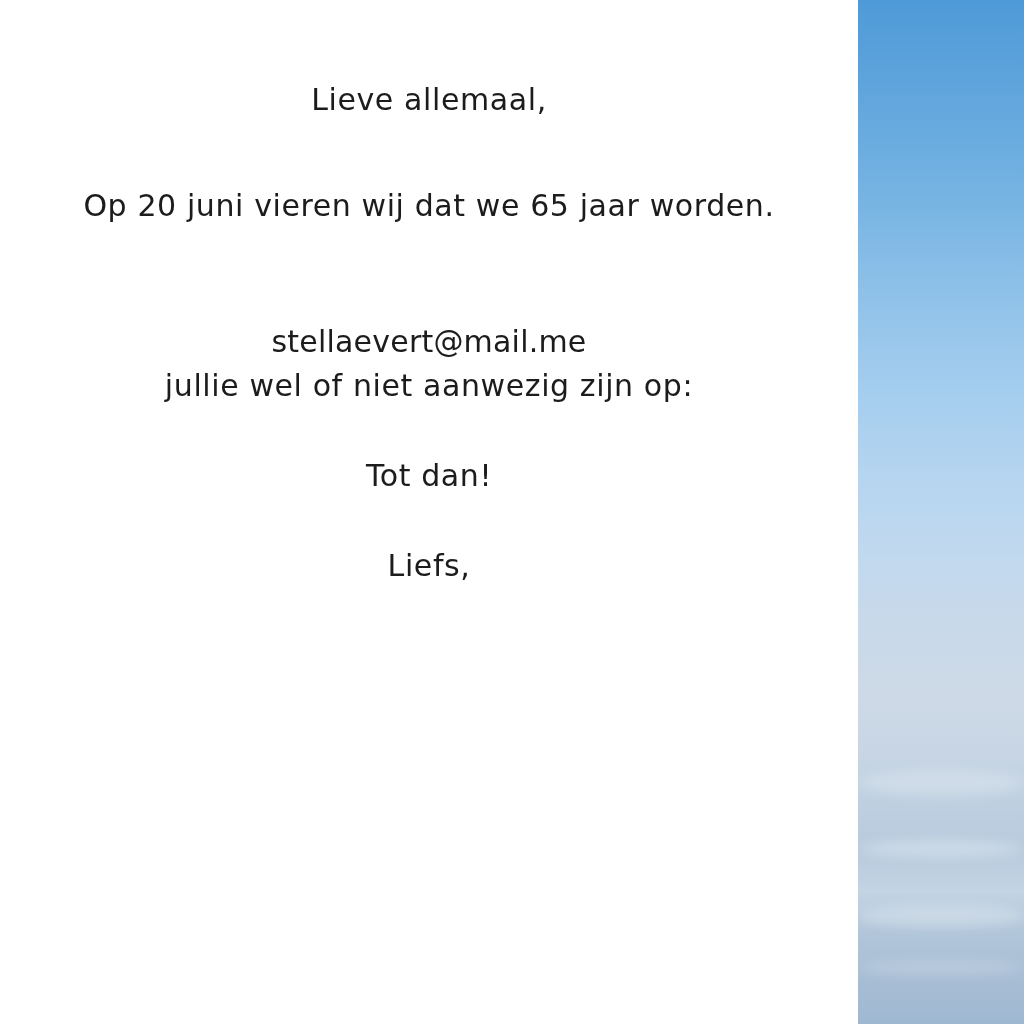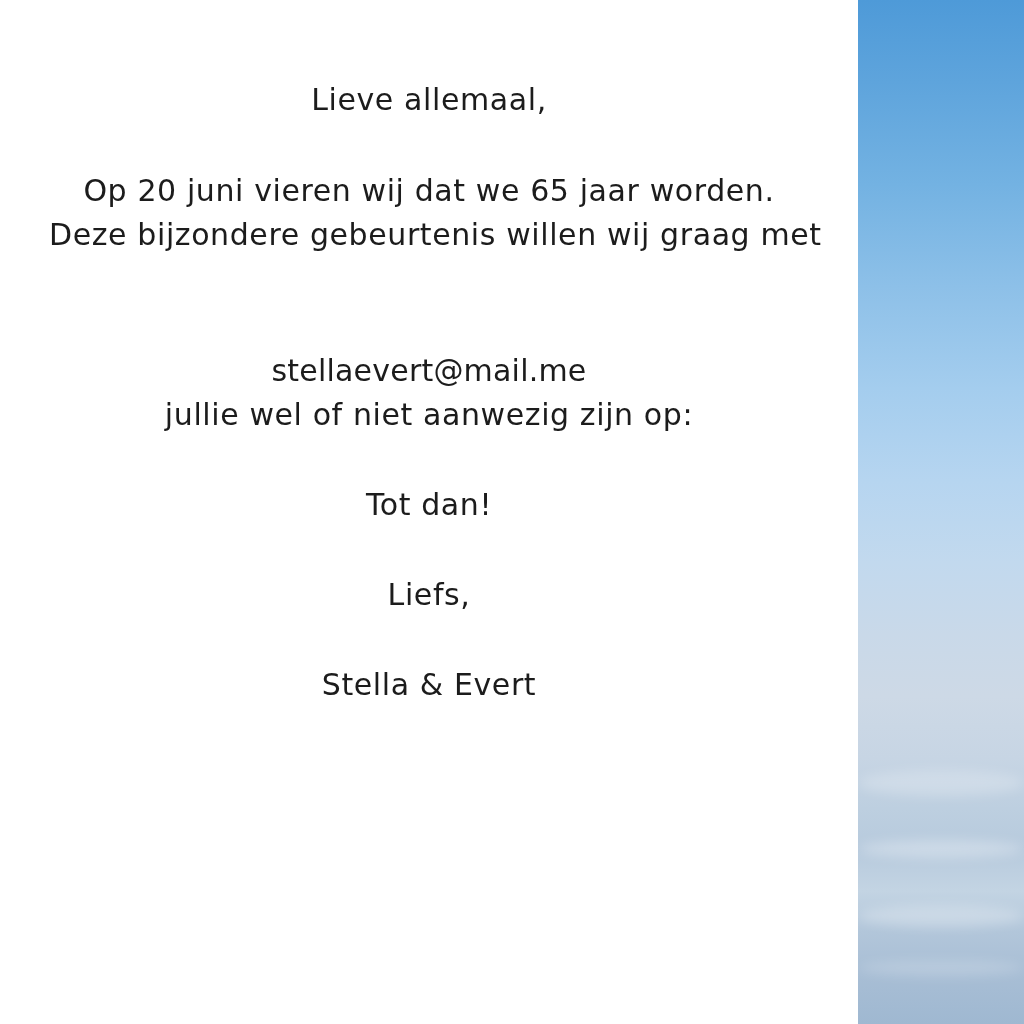--- a/index.html
+++ b/index.html
@@ -80,39 +80,38 @@
     font-size: 30px;
     line-height: 44px;
     letter-spacing: 0.6px;
     font-weight: 400;
   }
   .block .line {
     display: block;
     white-space: nowrap;
   }
   .gap-md { height: 46px; }
-  .greeting { margin-bottom: 1px; }
+  .greeting { margin-bottom: 16px; }
   .email-line { letter-spacing: 0.2px; }
 </style>
 </head>
 <body>
 
 <div class="card">
 
   <div class="text-area">
 
     <div class="block greeting">
       <span class="line">Lieve allemaal,</span>
     </div>
 
     <div class="gap-md"></div>
 
     <div class="block">
       <span class="line">Op 20 juni vieren wij dat we 65 jaar worden.</span>
-      <span class="line">Deze bijzondere gebeurtenis willen wij graag met</span>
     </div>
 
     <div class="gap-md"></div>
 
     <div class="block">
     </div>
 
     <div class="gap-md"></div>
 
     <div class="block">
@@ -127,23 +126,20 @@
     </div>
 
     <div class="gap-md"></div>
 
     <div class="block">
       <span class="line">Liefs,</span>
     </div>
 
     <div class="gap-md"></div>
 
-    <div class="block">
-      <span class="line">Stella &amp; Evert</span>
-    </div>
 
   </div>
 
   <div class="sky-panel">
     <div class="sky-cloud cloud-a"></div>
     <div class="sky-cloud cloud-b"></div>
     <div class="sky-cloud cloud-c"></div>
     <div class="sky-cloud cloud-d"></div>
   </div>
 

